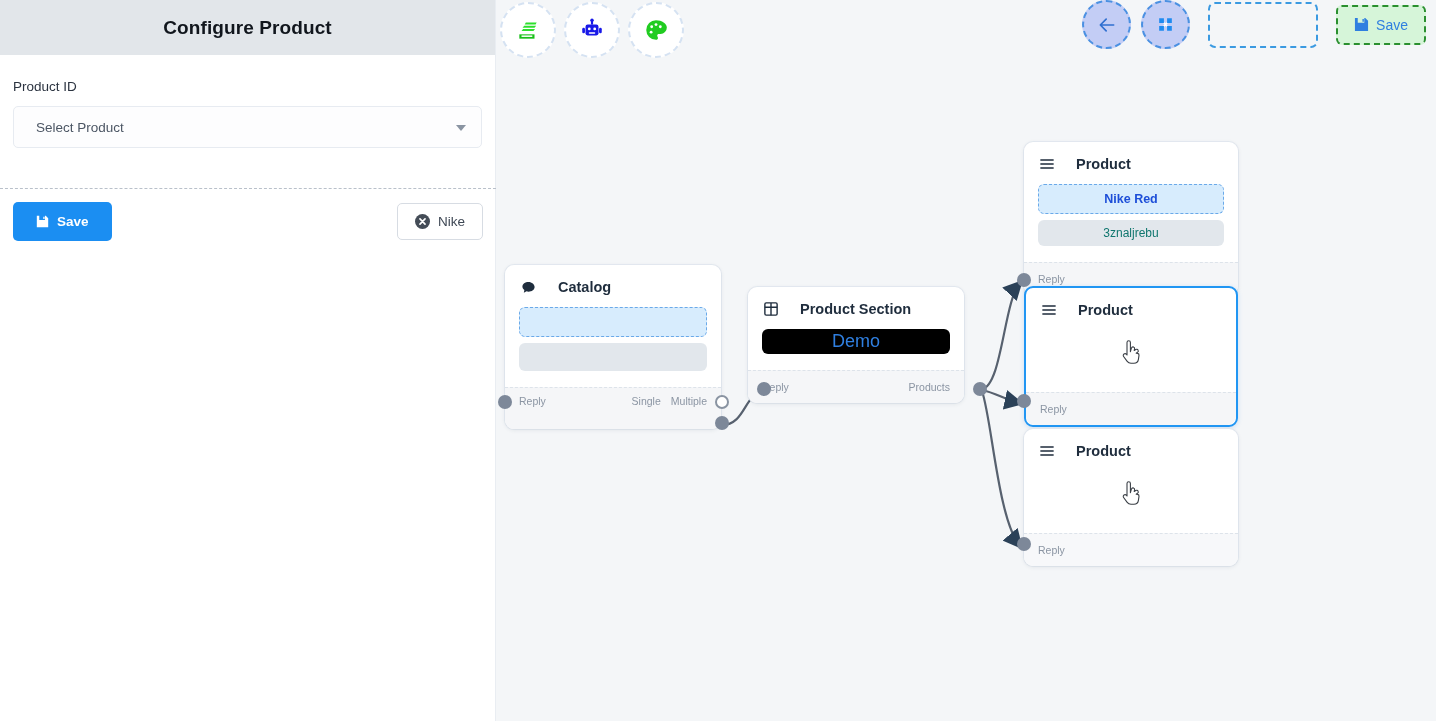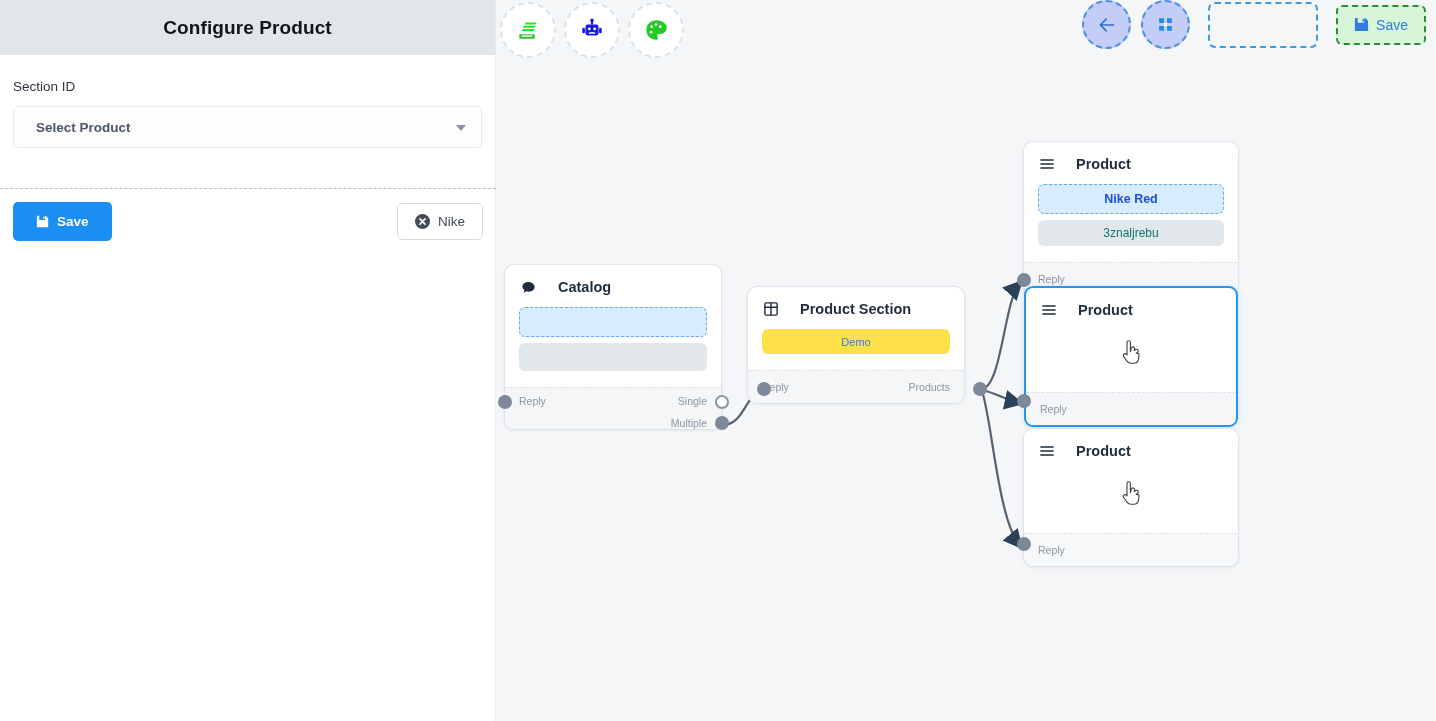--- a/index.html
+++ b/index.html
@@ -28,21 +28,20 @@
   .panel-body { padding: 24px 13px 0 13px; }
   .field-label {
     font-size: 13.5px; color: #2b3340; margin-bottom: 12px;
   }
   .select-box {
     position: relative; height: 42px;
     border: 1px solid #e7ebf1; border-radius: 5px;
     background: #fdfdfe;
     display: flex; align-items: center; padding: 0 30px 0 22px;
     cursor: pointer;
-    font-weight: bold;
   }
   .select-value { font-size: 13.5px; color: #4c5664; }
   .select-caret {
     position: absolute; right: 15px; top: 50%;
     width: 0; height: 0; margin-top: -2px;
     border-left: 5px solid transparent;
     border-right: 5px solid transparent;
     border-top: 6px solid #8a94a2;
   }
   .panel-divider {
@@ -136,40 +135,40 @@
   .node-foot {
     position: relative; height: 33px;
     border-top: 1px dashed #dde3ea;
     background: #f5f6f8; border-radius: 0 0 9px 9px;
     display: flex; align-items: center;
     padding: 0 14px; font-size: 10.5px; color: #8b95a3;
   }
   .node-foot.plain { background: #f7f8fa; }
   .node-foot.tall { height: 42px; align-items: flex-start; padding-top: 7px; }
   .foot-right {
-    margin-left: auto; display: flex; flex-direction: column;
+    margin-left: auto; display: flex; flex-direction: row;
     align-items: flex-end; gap: 10px;
   }
 
   .chip-dashed {
     border: 1px dashed #6aa9e9; background: #d7ecfd;
     border-radius: 6px; height: 30px;
     display: flex; align-items: center; justify-content: center;
     font-size: 12.5px; color: #1d4ed8; font-weight: bold;
     margin-bottom: 6px;
   }
   .chip-solid {
     background: #e2e7ec; border-radius: 6px; height: 26px;
     display: flex; align-items: center; justify-content: center;
     font-size: 12px; color: #0f766e;
   }
   .chip-demo {
-    background: #fde047; border-radius: 6px; height: 25px;
-    display: flex; align-items: center; justify-content: center;
-    font-size: 11px; color: #2f7fe0;
+    background: #000000; border-radius: 6px; height: 25px;
+    display: flex; align-items: center; justify-content: center;
+    font-size: 18px; color: #2f7fe0;
   }
   .empty-body {
     height: 62px; display: flex; align-items: center; justify-content: center;
   }
   .cursor-hand { width: 22px; height: 26px; }
 
   
   .port {
     position: absolute; width: 14px; height: 14px;
     border-radius: 50%; background: #7d8899;
@@ -181,21 +180,21 @@
 <body>
 
 <div id="root">
 
   <div class="left-panel">
     <div class="panel-header">
       <div class="panel-title">Configure Product</div>
     </div>
 
     <div class="panel-body">
-      <div class="field-label">Section ID</div>
+      <div class="field-label">Product ID</div>
       <div class="select-box">
         <span class="select-value">Select Product</span>
         <span class="select-caret"></span>
       </div>
     </div>
 
     <div class="panel-divider"></div>
 
     <div class="panel-actions">
       <div class="btn btn-save-primary">

